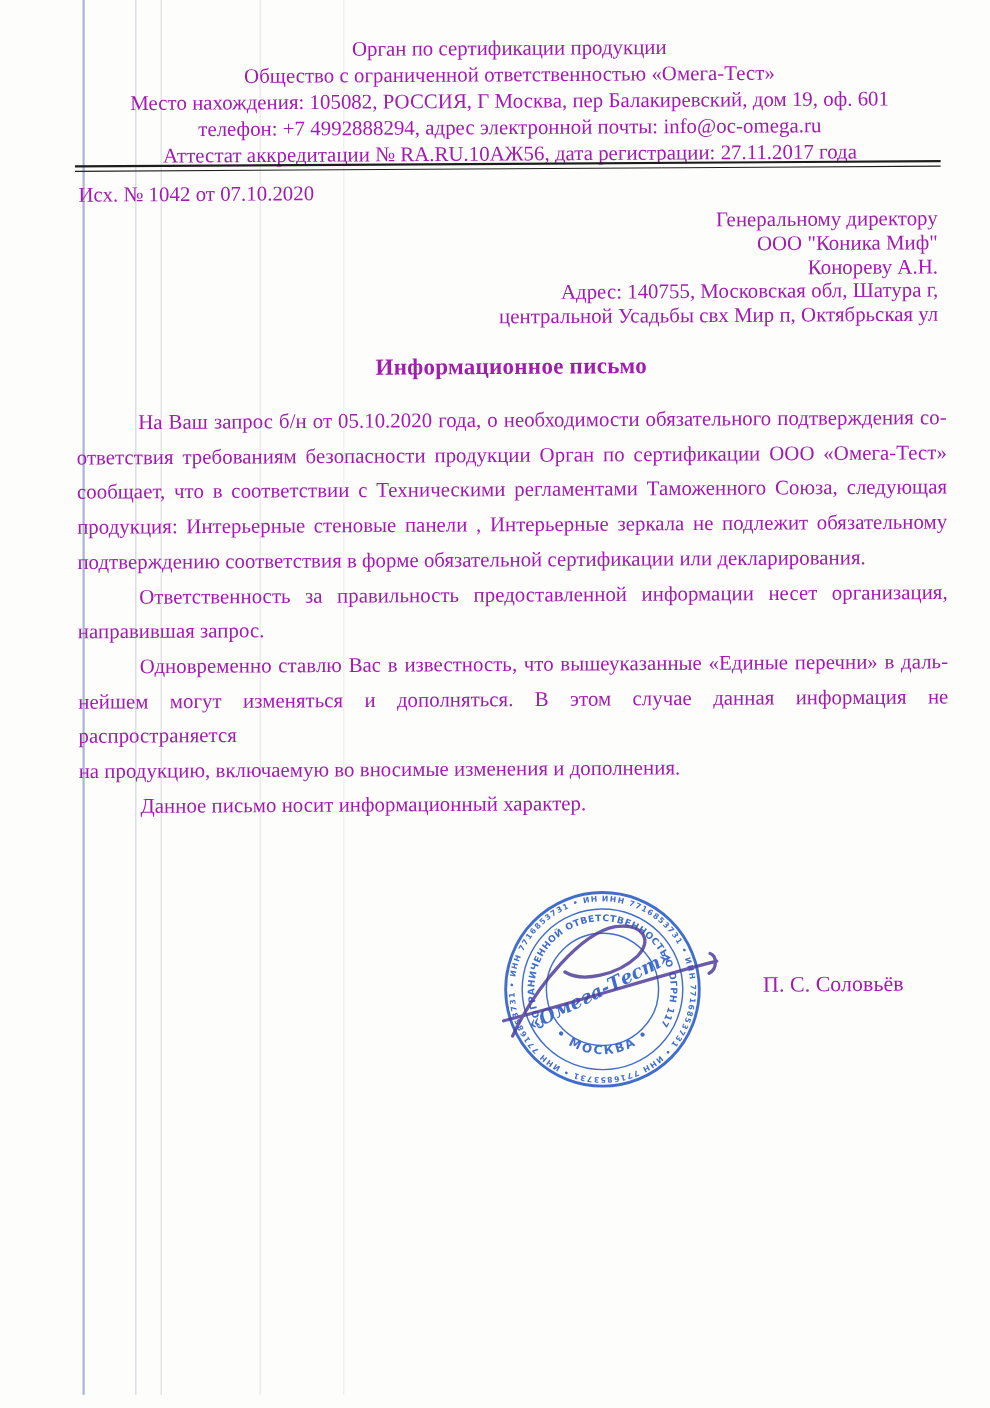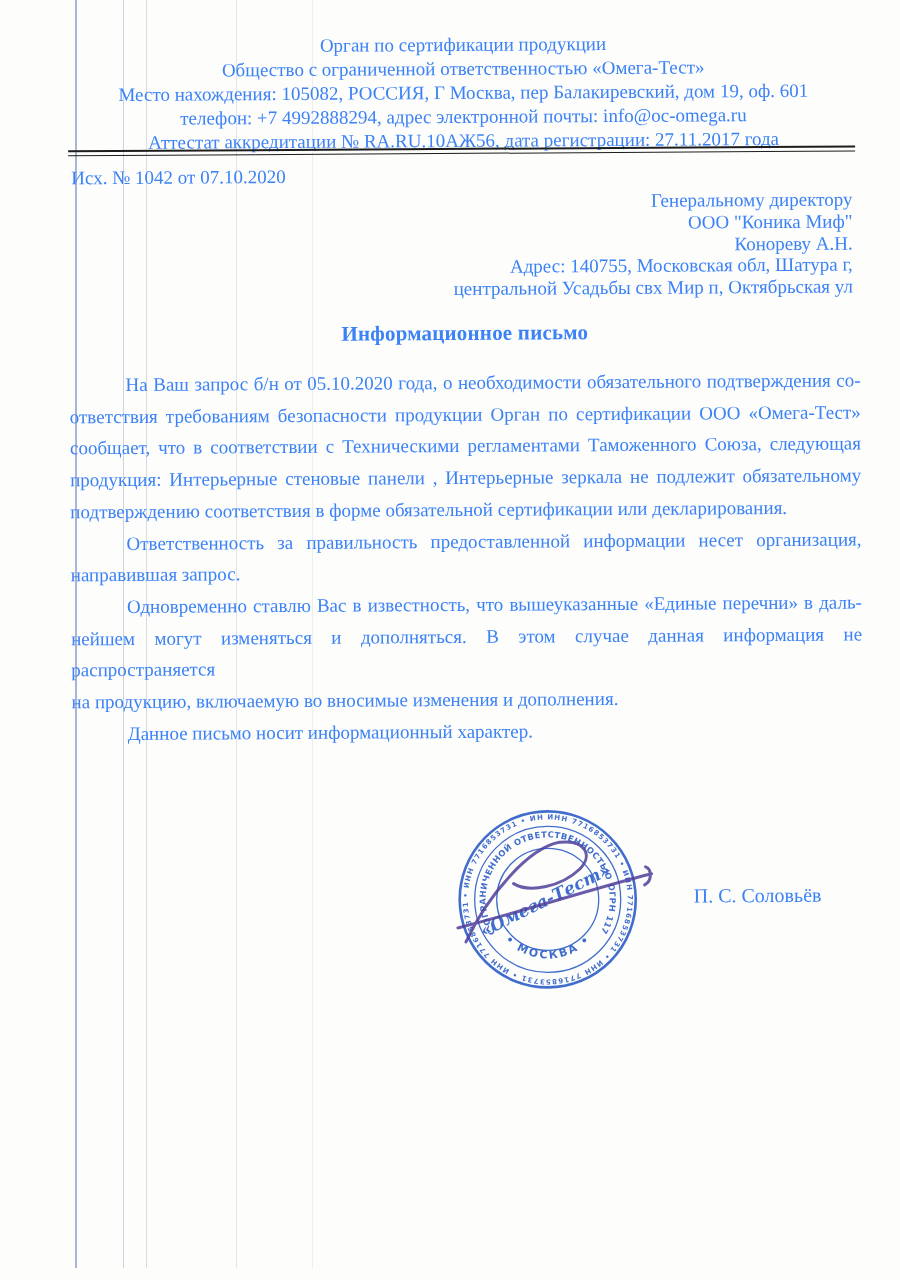--- a/index.html
+++ b/index.html
@@ -1,17 +1,17 @@
 <!DOCTYPE html>
 <html lang="ru"><head>
 <meta charset="utf-8">
 <style>
   html,body{margin:0;padding:0;}
   body{width:900px;height:1280px;background:#f4f4f2;font-family:"Liberation Serif","DejaVu Serif",serif;}
-  .page{position:relative;width:900px;height:1280px;background:#fdfdfc;overflow:hidden;color:#3b82f6;}
+  .page{position:relative;width:900px;height:1280px;background:#fdfdfc;overflow:hidden;color:#a21caf;}
 
   
   .scanline{position:absolute;top:0;height:1268px;pointer-events:none;}
   .sl1{left:75px;width:2px;background:rgba(72,92,165,.45);}
   .sl2{left:123px;width:1px;background:rgba(100,112,155,.30);}
   .sl3{left:146px;width:1px;background:rgba(115,125,150,.25);}
   .sl4{left:236px;width:1px;background:rgba(125,135,158,.20);}
   .sl5{left:312px;width:1px;background:rgba(130,140,160,.13);}
 
   .sheet{position:absolute;left:0;top:0;width:900px;height:1280px;transform:rotate(-0.35deg);transform-origin:450px 620px;}

